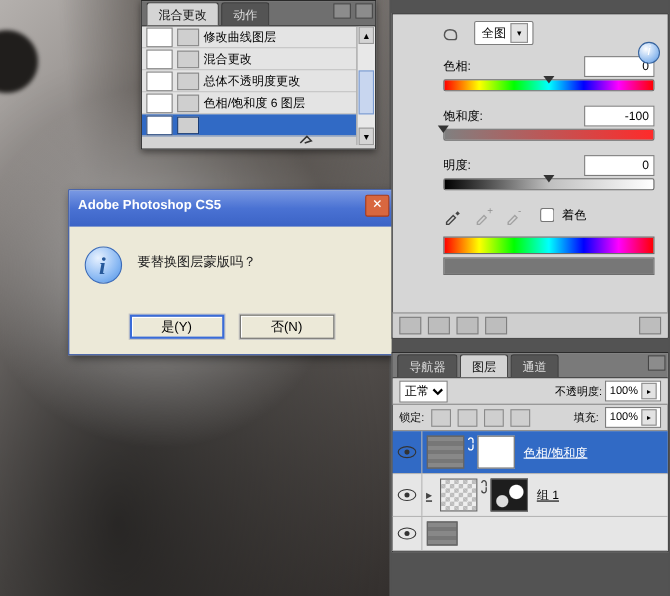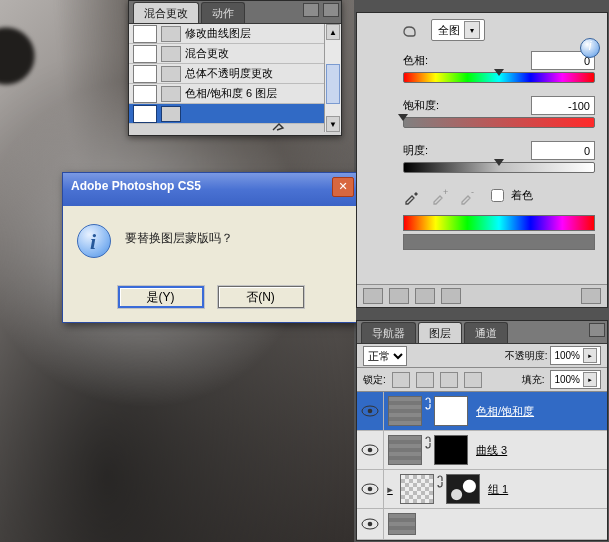--- a/index.html
+++ b/index.html
@@ -427,38 +427,20 @@
             <div class="link-ico">
               <svg class="svg-ico" width="8" height="16">
                   <path d="M2 3a2 2 0 014 0v3M2 10a2 2 0 004 0v-3" fill="none" stroke="#fff" stroke-width="1.2"></path>
                 </svg>
             </div>
             <div class="lyr-thumb white"></div>
           </div>
           <div class="lyr-name">色相/饱和度</div>
         </div>
 
-        <div class="layer-row">
-          <div class="eye">
-            <svg class="svg-ico" width="18" height="12">
-                <ellipse cx="9" cy="6" rx="8" ry="5" fill="none" stroke="#333"></ellipse>
-                <circle cx="9" cy="6" r="2.3" fill="#333"></circle>
-              </svg>
-          </div>
-          <div class="thumb-pair">
-            <div class="lyr-thumb"></div>
-            <div class="link-ico">
-              <svg class="svg-ico" width="8" height="16">
-                  <path d="M2 3a2 2 0 014 0v3M2 10a2 2 0 004 0v-3" fill="none" stroke="#444" stroke-width="1.2"></path>
-                </svg>
-            </div>
-            <div class="lyr-thumb black"></div>
-          </div>
-          <div class="lyr-name">曲线 3</div>
-        </div>
 
         <div class="layer-row">
           <div class="eye">
             <svg class="svg-ico" width="18" height="12">
                 <ellipse cx="9" cy="6" rx="8" ry="5" fill="none" stroke="#333"></ellipse>
                 <circle cx="9" cy="6" r="2.3" fill="#333"></circle>
               </svg>
           </div>
           <div class="row-arw">▸</div>
           <div class="thumb-pair">

